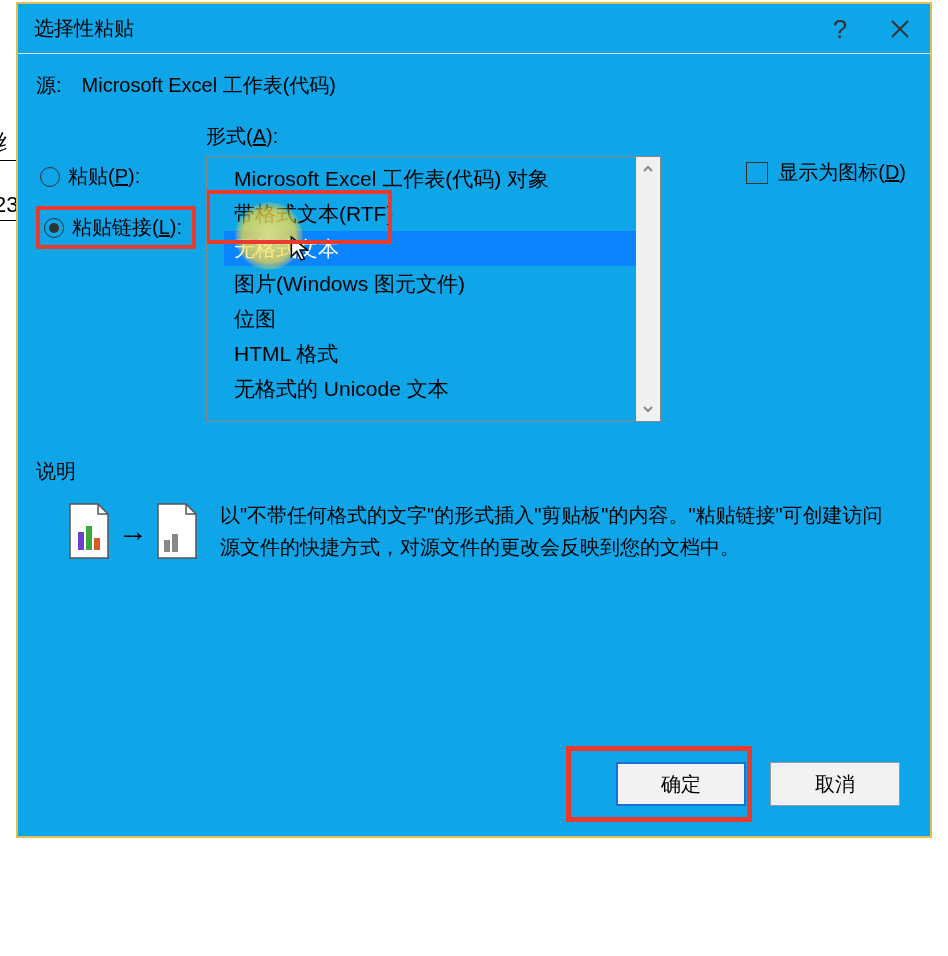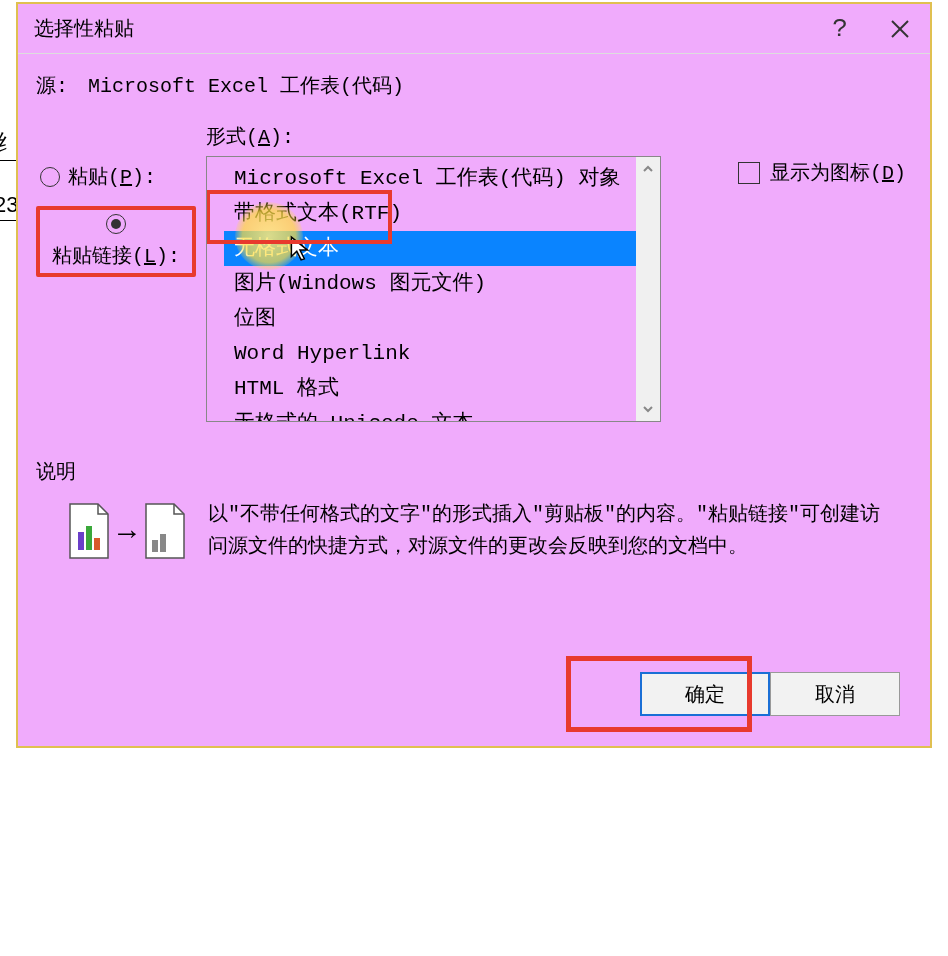--- a/index.html
+++ b/index.html
@@ -8,24 +8,23 @@
     width: 948px; height: 956px;
     font-family: "Microsoft YaHei", "Segoe UI", sans-serif;
     font-size: 20px;
     background: #fff;
     color: #000;
     overflow: hidden;
   }
   .dialog {
     position: absolute;
     left: 16px; top: 2px;
-    width: 916px; height: 746px;
+    width: 916px; height: 836px;
     border: 2px solid #e0c050;
-    background: #f0abfc;
-    font-family: Liberation Mono, monospace;
+    background: #0ea5e9;
   }
   .titlebar {
     height: 50px;
     display: flex;
     align-items: center;
     border-bottom: 1px solid #ddd;
     position: relative;
   }
   .title {
     padding-left: 16px;
@@ -81,21 +80,20 @@
   }
   .radio-inner {
     width: 10px; height: 10px;
     border-radius: 50%;
     background: #333;
   }
   .radio-label .accel { text-decoration: underline; }
   .highlight-red {
     border: 4px solid #e83a2d;
     border-radius: 2px;
-    flex-direction: column;
   }
   .mid-col {
     flex: 1;
     position: relative;
   }
   .format-label { margin-bottom: 6px; display: inline-block; }
   .format-label .accel { text-decoration: underline; }
   .listbox {
     border: 1.5px solid #888;
     width: 455px;
@@ -189,20 +187,21 @@
   }
   .desc-text {
     flex: 1;
     padding-right: 10px;
     line-height: 1.6;
   }
   .btn-row {
     position: absolute;
     right: 30px; bottom: 30px;
     display: flex;
+    gap: 24px;
     align-items: center;
     padding-left: 36px;
   }
   .btn {
     width: 130px; height: 44px;
     border: 1px solid #999;
     background: #f2f2f2;
     display: flex;
     align-items: center; justify-content: center;
     font-size: 20px;
@@ -270,21 +269,20 @@
           <div class="yellow-spot"></div>
           <div class="red-list-box"></div>
           <svg class="cursor-svg" viewBox="0 0 20 26">
             <path d="M2 2 L2 20 L7 15 L11 23 L14 22 L10 14 L17 14 Z" fill="#fff" stroke="#000" stroke-width="1.4"></path>
           </svg>
           <div class="list-item">Microsoft Excel 工作表(代码) 对象</div>
           <div class="list-item">带格式文本(RTF)</div>
           <div class="list-item selected">无格式文本</div>
           <div class="list-item">图片(Windows 图元文件)</div>
           <div class="list-item">位图</div>
-          <div class="list-item">Word Hyperlink</div>
           <div class="list-item">HTML 格式</div>
           <div class="list-item">无格式的 Unicode 文本</div>
           <div class="scroll-track">
             <div class="scroll-chev up">
                 <svg viewBox="0 0 12 12">
                   <polyline points="2,8 6,4 10,8"></polyline>
                 </svg>
               </div>
             <div class="scroll-chev down">
                 <svg viewBox="0 0 12 12">

